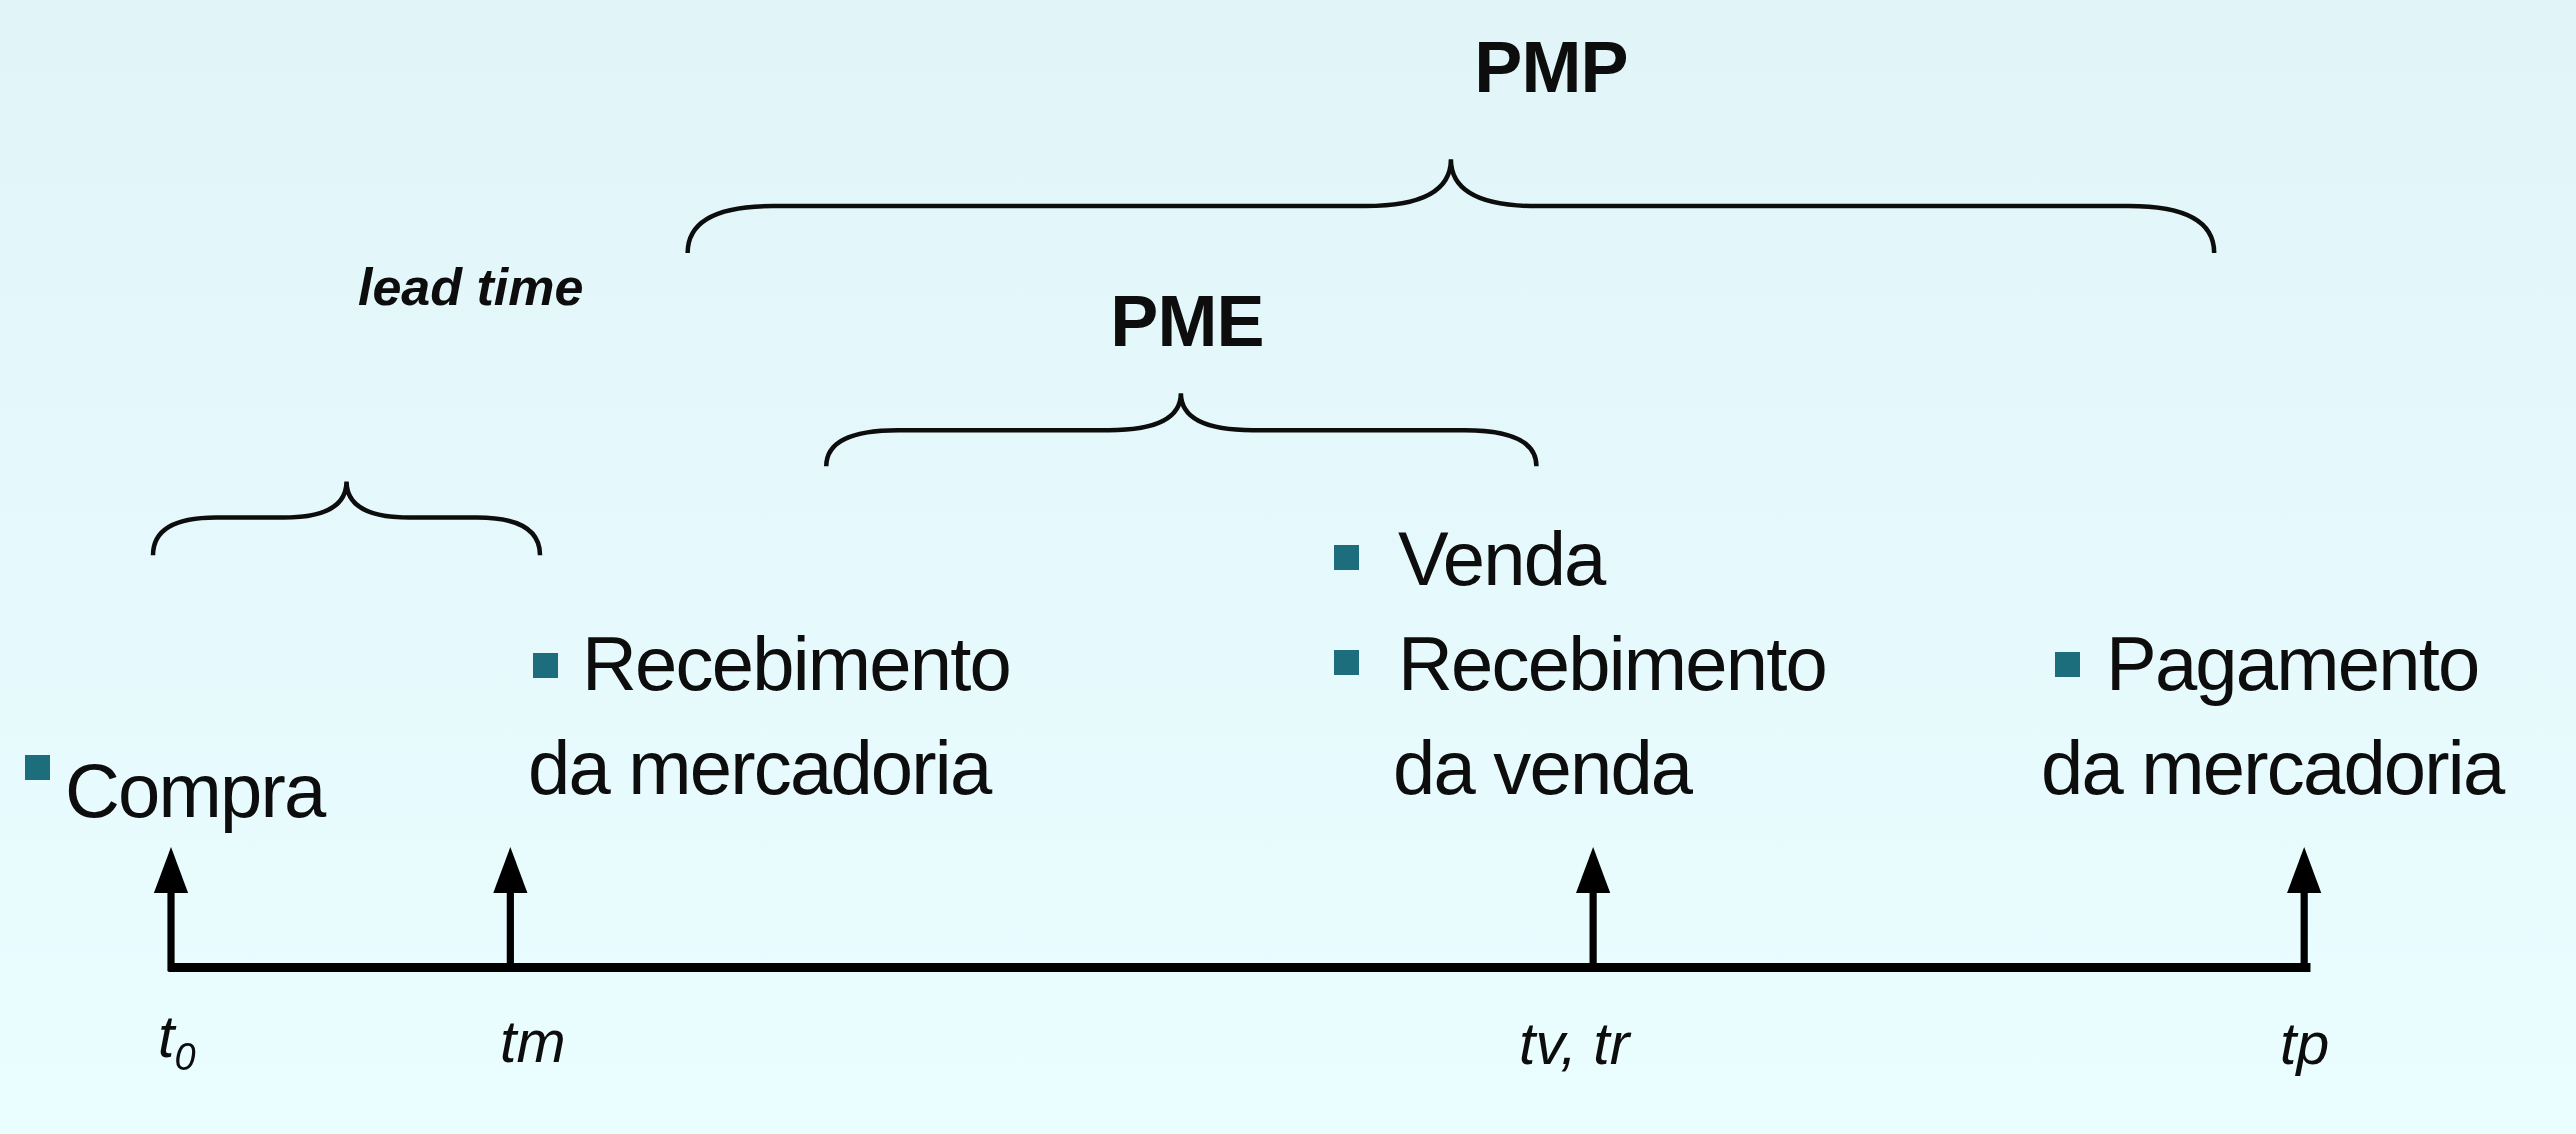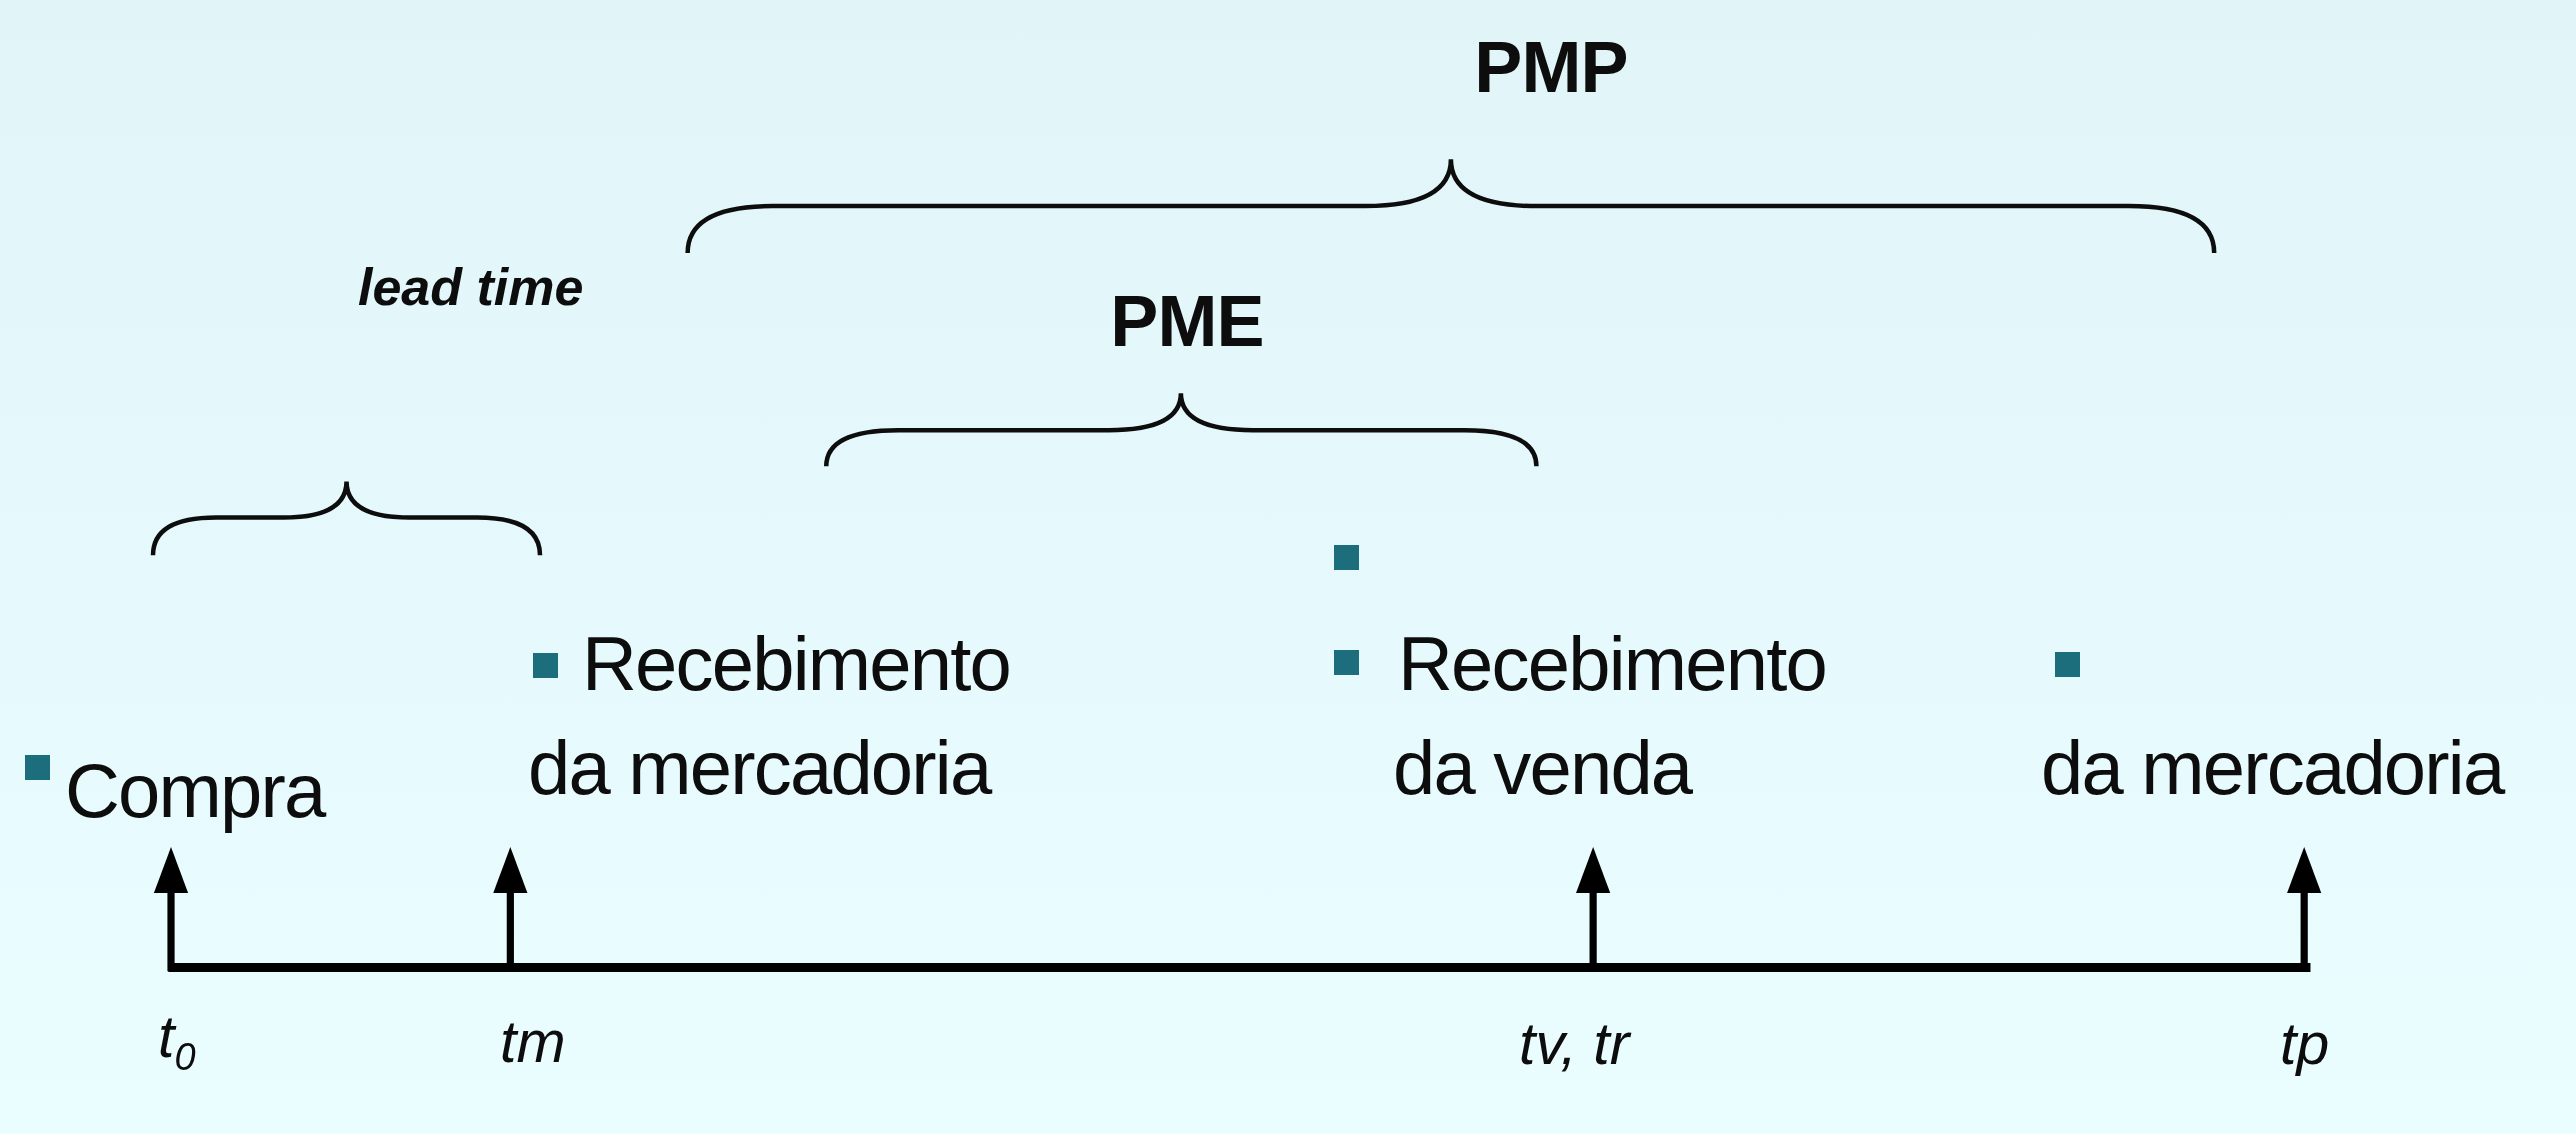--- a/index.html
+++ b/index.html
@@ -81,26 +81,28 @@
   <div class="lead-label" style="left:358px;top:261px;">lead time</div>
 
   <span class="bullet" style="left:25px;top:755px;"></span>
   <div class="event" style="left:65px;top:753px;">Compra</div>
 
   <span class="bullet" style="left:533px;top:653px;"></span>
   <div class="event" style="left:582px;top:626px;">Recebimento</div>
   <div class="event" style="left:528px;top:730px;">da mercadoria</div>
 
   <span class="bullet" style="left:1334px;top:545px;"></span>
+  <div class="event" style="left:1398px;top:521px;">Venda</div>
 
   <span class="bullet" style="left:1334px;top:650px;"></span>
   <div class="event" style="left:1398px;top:626px;">Recebimento</div>
   <div class="event" style="left:1393px;top:730px;">da venda</div>
 
   <span class="bullet" style="left:2055px;top:652px;"></span>
+  <div class="event" style="left:2106px;top:626px;">Pagamento</div>
   <div class="event" style="left:2041px;top:730px;">da mercadoria</div>
 
   <div class="tick" style="left:158px;top:1008px;"><span>t</span><sub>0</sub></div>
   <div class="tick" style="left:500px;top:1013px;text-align:center;">tm</div>
   <div class="tick" style="left:1519px;top:1015px;">tv, tr</div>
   <div class="tick" style="left:2280px;top:1015px;">tp</div>
 
 </div>
 
 

